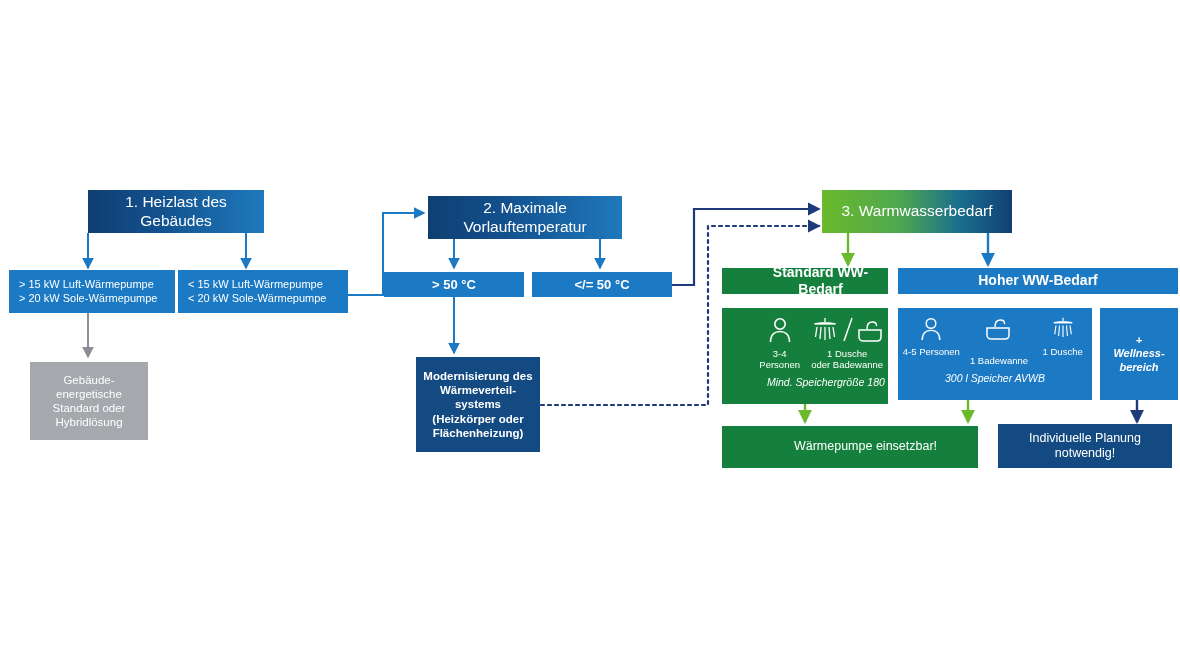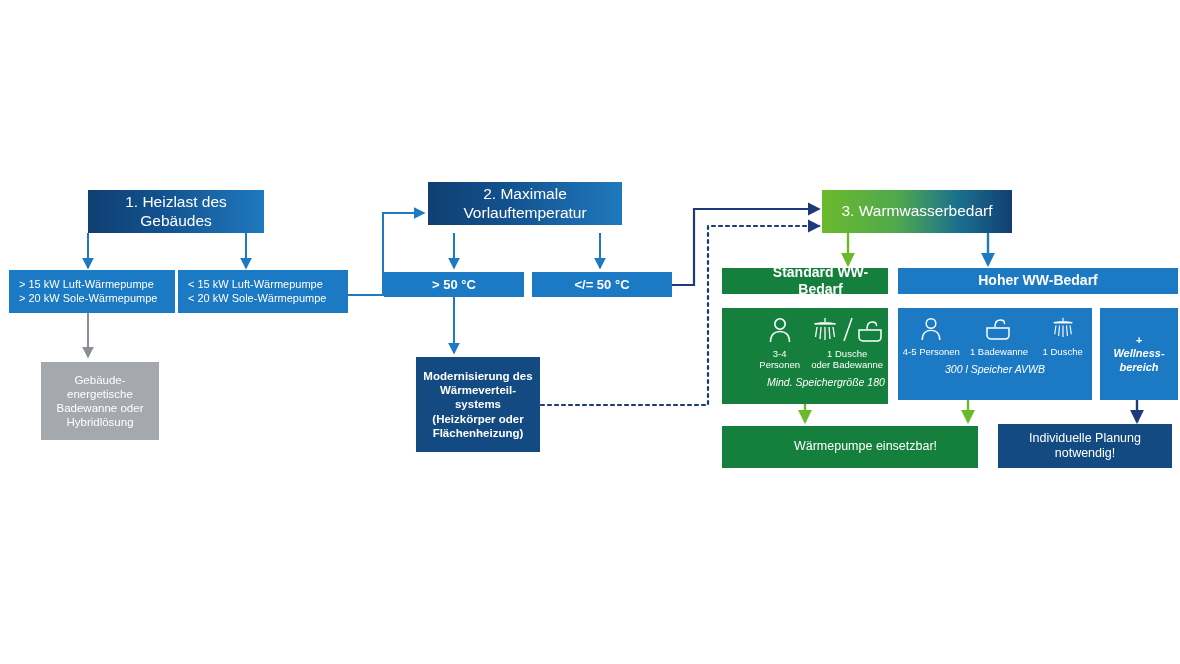--- a/index.html
+++ b/index.html
@@ -90,28 +90,28 @@
   <div class="box blue t-opt col" style="left:9px;top:270px;width:166px;height:43px;align-items:flex-start;padding-left:10px;justify-content:center;">
     <span>&gt; 15 kW Luft-Wärmepumpe</span>
     <span>&gt; 20 kW Sole-Wärmepumpe</span>
   </div>
 
   <div class="box blue t-opt col" style="left:178px;top:270px;width:170px;height:43px;align-items:flex-start;padding-left:10px;justify-content:center;">
     <span>&lt; 15 kW Luft-Wärmepumpe</span>
     <span>&lt; 20 kW Sole-Wärmepumpe</span>
   </div>
 
-  <div class="box grey t-grey col" style="left:41px;top:362px;width:118px;height:78px;">
+  <div class="box grey t-grey col" style="left:30px;top:362px;width:118px;height:78px;">
     <span>Gebäude-</span>
     <span>energetische</span>
-    <span>Badewanne oder</span>
+    <span>Standard oder</span>
     <span>Hybridlösung</span>
   </div>
 
-  <div class="box grad-blue t-title col" style="left:428px;top:182px;width:194px;height:43px;">
+  <div class="box grad-blue t-title col" style="left:428px;top:196px;width:194px;height:43px;">
     <span>2. Maximale</span>
     <span>Vorlauftemperatur</span>
   </div>
 
   <div class="box blue t-temp" style="left:384px;top:272px;width:140px;height:25px;">
     <span>&gt; 50 °C</span>
   </div>
 
   <div class="box blue t-temp" style="left:532px;top:272px;width:140px;height:25px;">
     <span>&lt;/= 50 °C</span>
@@ -180,21 +180,21 @@
     <div style="display:flex;justify-content:space-around;width:100%;align-items:flex-start;">
       <div class="icogrp" style="position:relative;width:64px;">
         <svg width="24" height="26" viewBox="0 0 26 28">
           <circle cx="13" cy="8" r="5.2" fill="none" stroke="#fff" stroke-width="1.6"></circle>
           <path d="M3.5,26 C3.5,18.5 8,15.5 13,15.5 C18,15.5 22.5,18.5 22.5,26" fill="none" stroke="#fff" stroke-width="1.6"></path>
         </svg>
         <div class="cap t-ic">
           <div>4-5 Personen</div>
         </div>
       </div>
-      <div class="icogrp" style="position:relative;width:66px;">
+      <div class="icogrp" style="position:relative;width:66px;gap:9px;">
         <svg width="32" height="26" viewBox="0 0 30 26">
           <g stroke="#fff" stroke-width="1.5" fill="none" stroke-linecap="round">
             <path d="M3,12 L3,19 C3,21.4 5,23 7.4,23 L21,23 C23.4,23 25,21.4 25,19 L25,12 Z"></path>
             <path d="M11,10.5 C11,6.5 13,4 16.5,4 C19,4 20.5,5.5 20.5,7.5"></path>
           </g>
         </svg>
         <div class="cap t-ic">
           <div>1 Badewanne</div>
         </div>
       </div>

